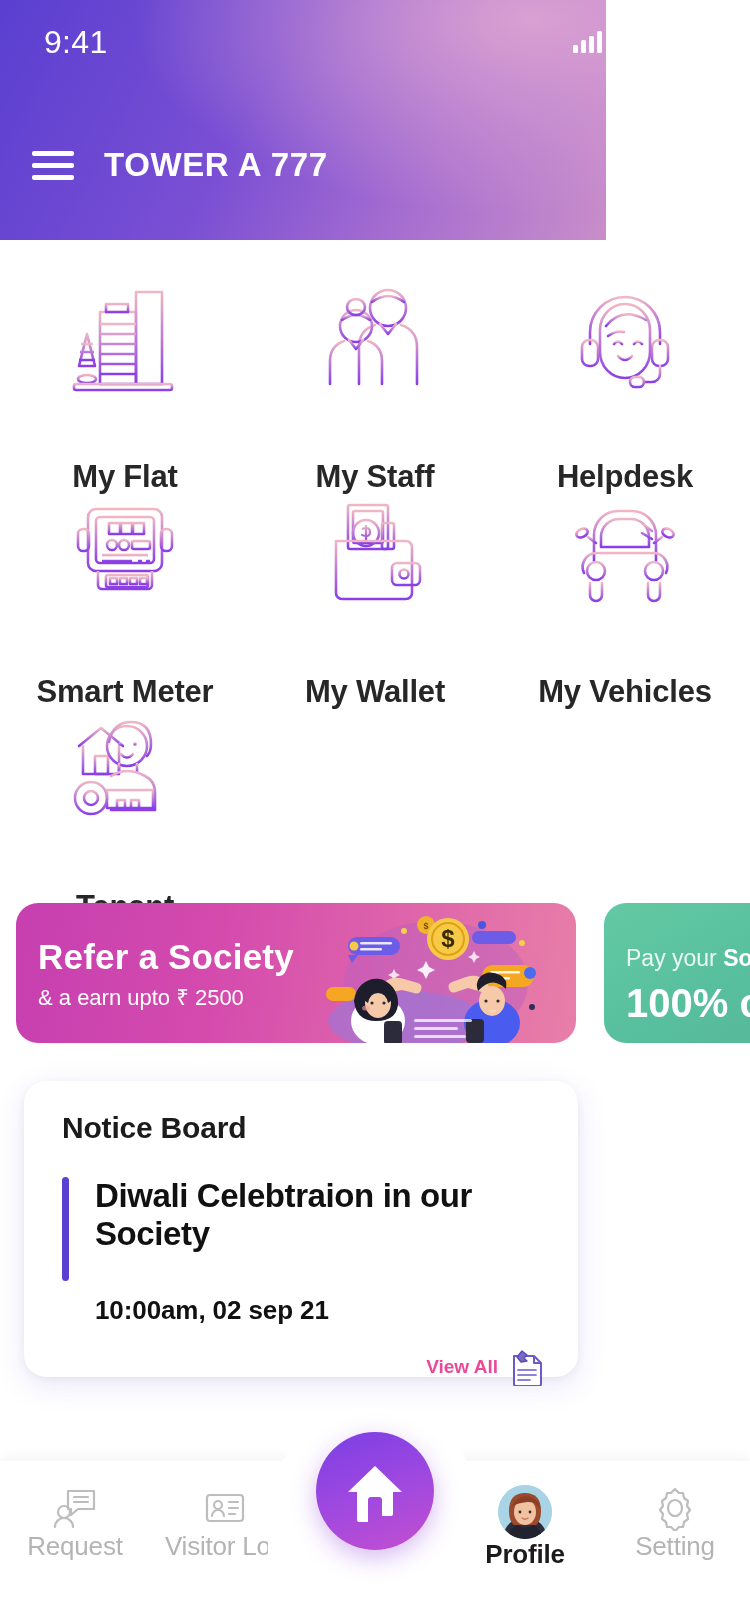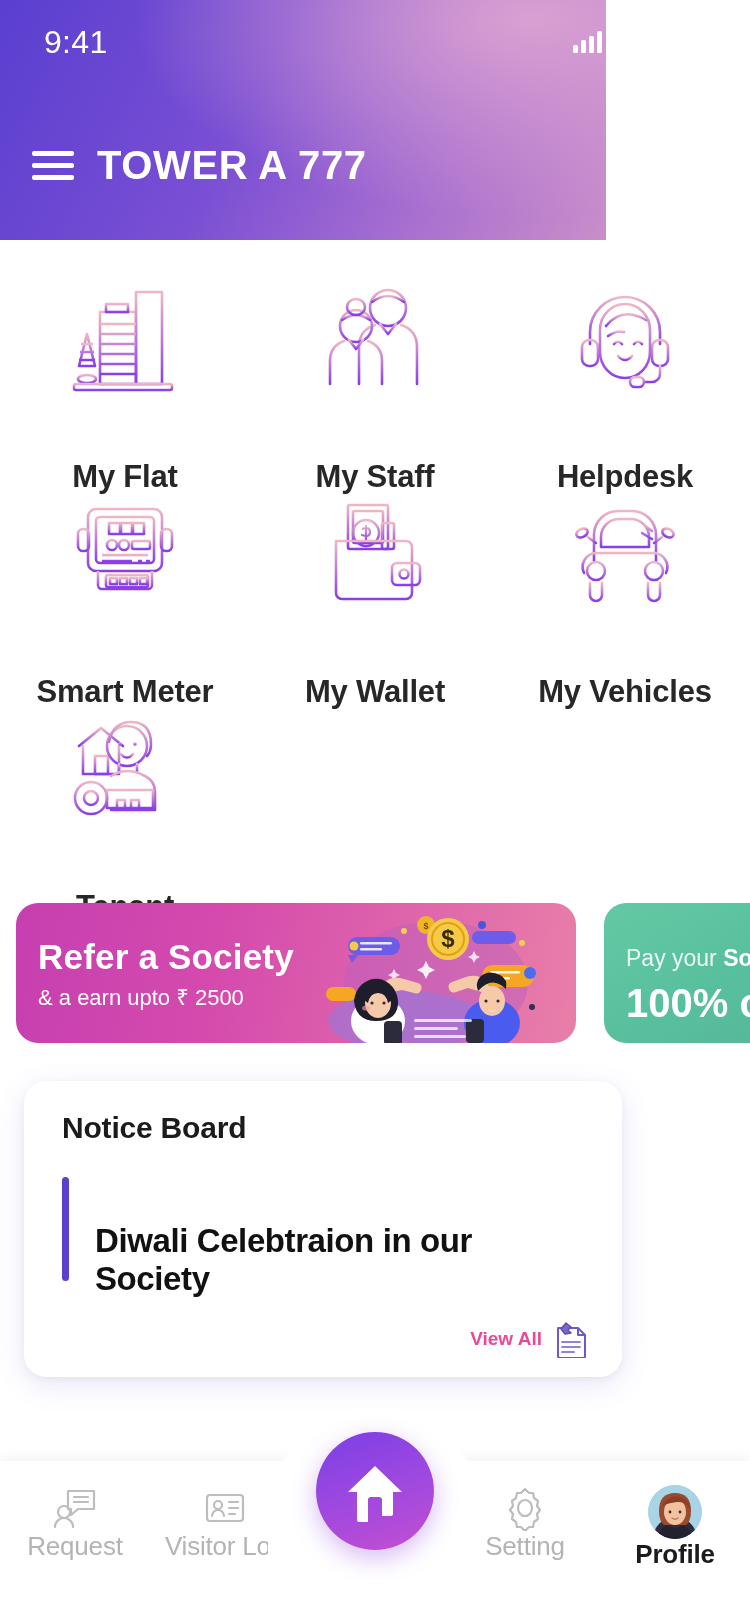--- a/index.html
+++ b/index.html
@@ -46,22 +46,22 @@
   }
   .batt i{ display:block; width:100%; height:100%; background:#fff; border-radius:3px; }
 
   .appbar{
     position:absolute; left:0; top:120px; width:750px; height:90px;
     display:flex; align-items:center; padding:0 30px 0 32px;
   }
   .hamburger{ width:42px; display:flex; flex-direction:column; gap:7px; cursor:pointer; }
   .hamburger span{ display:block; height:5px; background:#fff; border-radius:2px; }
   .app-title{
-    color:#fff; font-size:40px; font-weight:700; letter-spacing:.6px;
-    margin-left:23px; white-space:nowrap;
+    color:#fff; font-size:33px; font-weight:700; letter-spacing:.6px;
+    margin-left:30px; white-space:nowrap;
   }
   .bell-wrap{ margin-left:auto; position:relative; width:66px; height:66px; cursor:pointer; }
   .bell-badge{
     position:absolute; right:-2px; top:0px; width:34px; height:34px; border-radius:50%;
     background:#d6009a; color:#fff; font-size:19px; font-weight:700;
     display:flex; align-items:center; justify-content:center; z-index:2;
   }
 
   
   .grid{
@@ -111,29 +111,29 @@
     white-space:nowrap;
   }
   .pay-l1 b{ color:#fff; font-weight:700; }
   .pay-l2{
     position:absolute; left:22px; top:78px; color:#fff; font-size:40px; font-weight:700;
     white-space:nowrap;
   }
 
   
   .notice{
-    position:absolute; left:24px; top:1081px; width:598px; height:296px;
+    position:absolute; left:24px; top:1081px; width:554px; height:296px;
     background:#fff; border-radius:22px;
     box-shadow:0 8px 30px rgba(90,63,208,.13), 0 2px 8px rgba(0,0,0,.05);
     padding:30px 34px 0 38px;
   }
   .notice-title{ font-size:30px; font-weight:600; color:#1b1b1b; letter-spacing:-.2px; }
   .notice-item{ display:flex; margin-top:32px; }
   .notice-bar{ width:7px; border-radius:4px; background:#5a3fd0; flex:none; margin-right:26px; height:104px; }
-  .notice-head{ font-size:33px; font-weight:700; color:#111; letter-spacing:-.4px;margin-top:45px; }
+  .notice-head{ font-size:33px; font-weight:700; color:#111; letter-spacing:-.4px; }
   .notice-desc{ font-size:31px; font-weight:300; color:#3a3a3a; margin-top:6px; letter-spacing:-.2px; }
   .notice-time{ font-size:26px; font-weight:700; color:#111; margin-top:14px; margin-left:33px; letter-spacing:-.1px; }
   .view-all{
     display:flex; align-items:center; justify-content:flex-end; gap:12px;
     margin-top:22px; cursor:pointer;
   }
   .view-all span{ font-size:19px; font-weight:700; color:#ec4899; }
 
   
   .navbar{
@@ -482,20 +482,21 @@
 
 <div class="notice">
   <div class="notice-title">Notice Board</div>
 
   <div class="notice-item">
     <div class="notice-bar"></div>
     <div>
       <div class="notice-head">Diwali Celebtraion in our Society</div>
     </div>
   </div>
+  <div class="notice-time">10:00am,  02 sep 21</div>
 
   <div class="view-all">
     <span>View All</span>
     <svg width="34" height="38" viewBox="0 0 34 38">
       <path d="M4 8 h20 l7 7 v21 a2 2 0 0 1 -2 2 H6 a2 2 0 0 1 -2 -2 Z" fill="#fff" stroke="#6a5acd" stroke-width="2" stroke-linejoin="round"></path>
       <path d="M24 8 v7 h7" fill="none" stroke="#6a5acd" stroke-width="2" stroke-linejoin="round"></path>
       <path d="M8 22 h18 M8 27 h18 M8 32 h12" stroke="#6a5acd" stroke-width="1.7" stroke-linecap="round"></path>
       <path d="M12 3 l5 4 l-3 3 l3 3 l-6 1 l-4 -5 Z" fill="#7b68c8" stroke="#5a4bb0" stroke-width="1.4" stroke-linejoin="round"></path>
     </svg>
   </div>
@@ -524,30 +525,20 @@
         <circle cx="16" cy="20" r="4"></circle>
         <path d="M10 31 a6 6 0 0 1 12 0"></path>
         <path d="M27 17 h9 M27 23 h9 M27 29 h6"></path>
       </g>
     </svg>
     <div class="nlbl">Visitor Log</div>
   </div>
 
   <div class="nav-spacer"></div>
 
-  <div class="nav-item">
-    <svg width="46" height="46" viewBox="0 0 46 46">
-      <g fill="none" stroke="#bdbdbd" stroke-width="2.2" stroke-linejoin="round">
-        <path d="M23 4 l4 4 h4 l1 5 l4 3 l-1 5 l3 4 l-3 4 l1 5 l-4 3 l-1 5 h-4 l-4 4 l-4 -4 h-4 l-1 -5 l-4 -3 l1 -5 l-3 -4 l3 -4 l-1 -5 l4 -3 l1 -5 h4 Z"></path>
-        <ellipse cx="23" cy="23" rx="7" ry="8"></ellipse>
-      </g>
-    </svg>
-    <div class="nlbl">Setting</div>
-  </div>
-
   <div class="nav-item active">
     <div class="avatar">
       <svg width="54" height="54" viewBox="0 0 54 54">
         <defs>
             <clipPath id="cl">
               <circle cx="27" cy="27" r="27"></circle>
             </clipPath>
           </defs>
         <g clip-path="url(#cl)">
           <rect width="54" height="54" fill="#a8d4e6"></rect>
@@ -557,19 +548,29 @@
           <path d="M14 21 q6 -12 18 -9 q10 3 10 12 q-4 -8 -13 -7 q-9 1 -15 4 Z" fill="#8a3f26"></path>
           <circle cx="22" cy="27" r="1.4" fill="#3a2a20"></circle>
           <circle cx="32" cy="27" r="1.4" fill="#3a2a20"></circle>
           <path d="M24 33 q3 2.5 6 0" fill="none" stroke="#c07a5a" stroke-width="1.3" stroke-linecap="round"></path>
           <path d="M19 40 q8 6 16 0 q8 3 9 14 H10 q1 -11 9 -14 Z" fill="#23232f"></path>
         </g>
       </svg>
     </div>
     <div class="nlbl">Profile</div>
   </div>
+
+  <div class="nav-item">
+    <svg width="46" height="46" viewBox="0 0 46 46">
+      <g fill="none" stroke="#bdbdbd" stroke-width="2.2" stroke-linejoin="round">
+        <path d="M23 4 l4 4 h4 l1 5 l4 3 l-1 5 l3 4 l-3 4 l1 5 l-4 3 l-1 5 h-4 l-4 4 l-4 -4 h-4 l-1 -5 l-4 -3 l1 -5 l-3 -4 l3 -4 l-1 -5 l4 -3 l1 -5 h4 Z"></path>
+        <ellipse cx="23" cy="23" rx="7" ry="8"></ellipse>
+      </g>
+    </svg>
+    <div class="nlbl">Setting</div>
+  </div>
 </div>
 
 <div class="fab">
   <svg width="62" height="62" viewBox="0 0 62 62">
     <path d="M31 6 L58 32 h-9 v22 a2 2 0 0 1 -2 2 H38 V40 a3 3 0 0 0 -3 -3 h-8 a3 3 0 0 0 -3 3 v22 H15 a2 2 0 0 1 -2 -2 V32 H4 Z" fill="#fff"></path>
   </svg>
 </div>
 
 </body></html>

